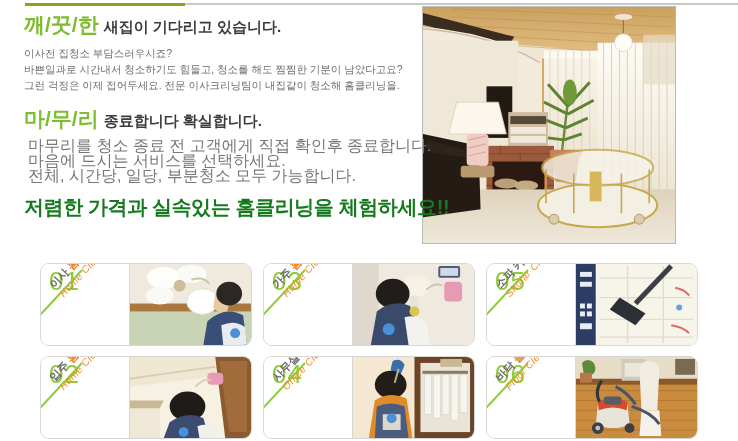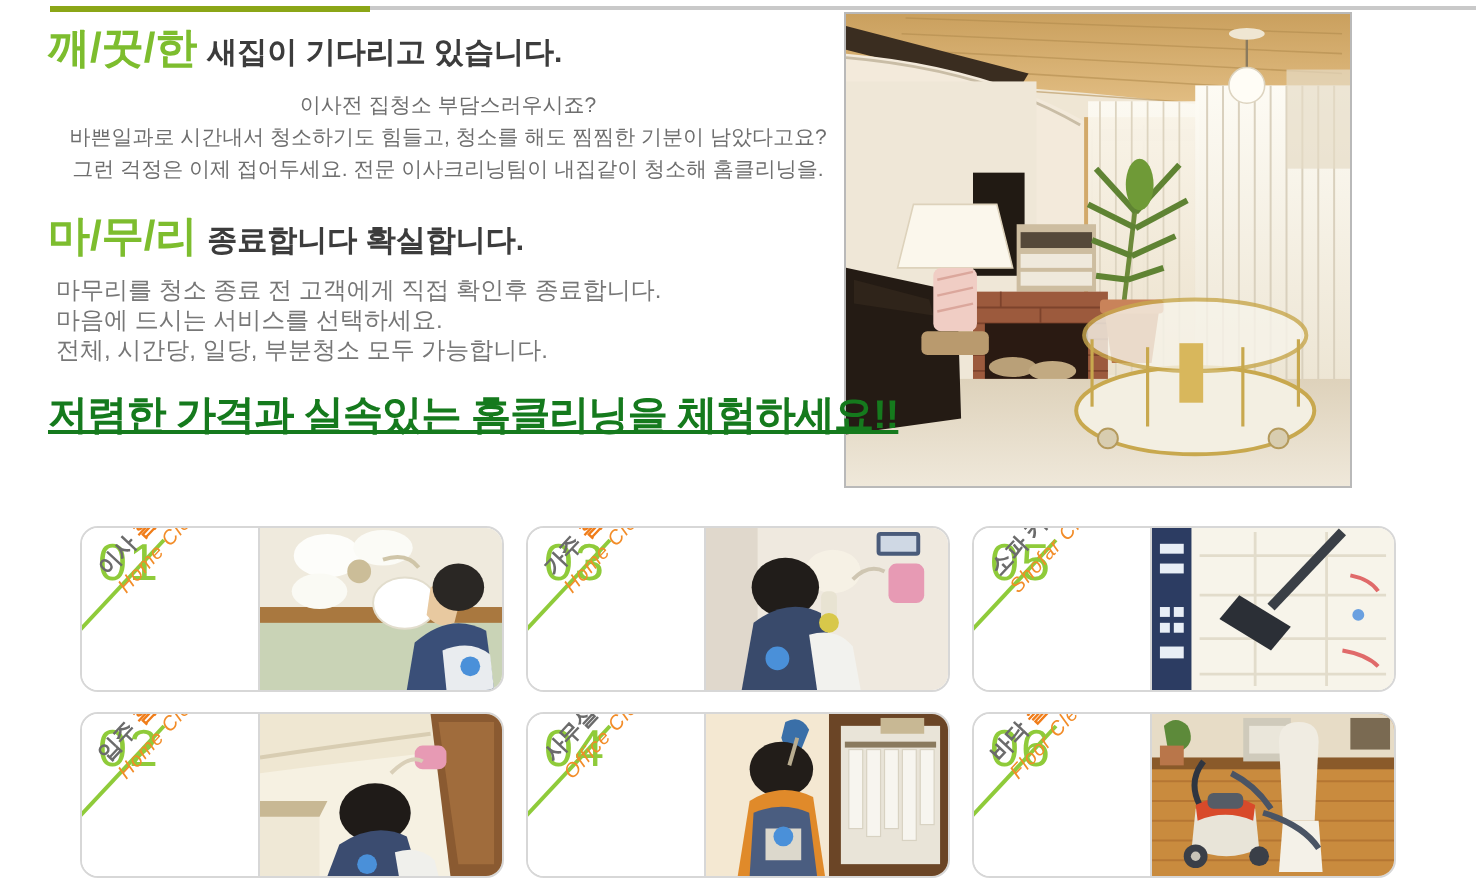--- a/index.html
+++ b/index.html
@@ -30,37 +30,37 @@
   .head { white-space:nowrap; margin:0; line-height:1.0; }
   .head .accent {
     color:#7dbd2e; font-size:21px; font-weight:bold; letter-spacing:0px;
   }
   .head .rest {
     color:#3c3c3c; font-size:15px; font-weight:bold; margin-left:5px;
   }
 
   .bodylines { margin-top:9px; }
   .bodylines div {
-    font-size:10.5px; color:#6e6e6e; line-height:16px; white-space:nowrap;text-align:center;
+    font-size:10.5px; color:#6e6e6e; line-height:16px; white-space:nowrap;
   }
 
   .head2wrap { margin-top:13px; }
   .bodylines2 { margin-top:8px; padding-left:4px; }
   .bodylines2 div {
-    font-size:12px; color:#777777; line-height:15px; white-space:nowrap;
+    font-size:16px; color:#777777; line-height:15px; white-space:nowrap;
   }
 
   .subline {
     margin-top:14px; padding-left:2px;
     font-size:15px; color:#4a4a4a; white-space:nowrap; letter-spacing:-0.2px;
   }
   .tagline {
     margin-top:11px;
     font-size:20px; font-weight:bold; color:#157a1d;
-    white-space:nowrap; letter-spacing:-0.4px;text-decoration:underline;
+    white-space:nowrap; letter-spacing:-0.4px;
   }
 
   
   .grid {
     position:absolute; left:40px; top:263px;
     width:658px;
     display:grid;
     grid-template-columns:repeat(3, 212px);
     grid-template-rows:repeat(2, 83px);
     column-gap:11px; row-gap:10px;

